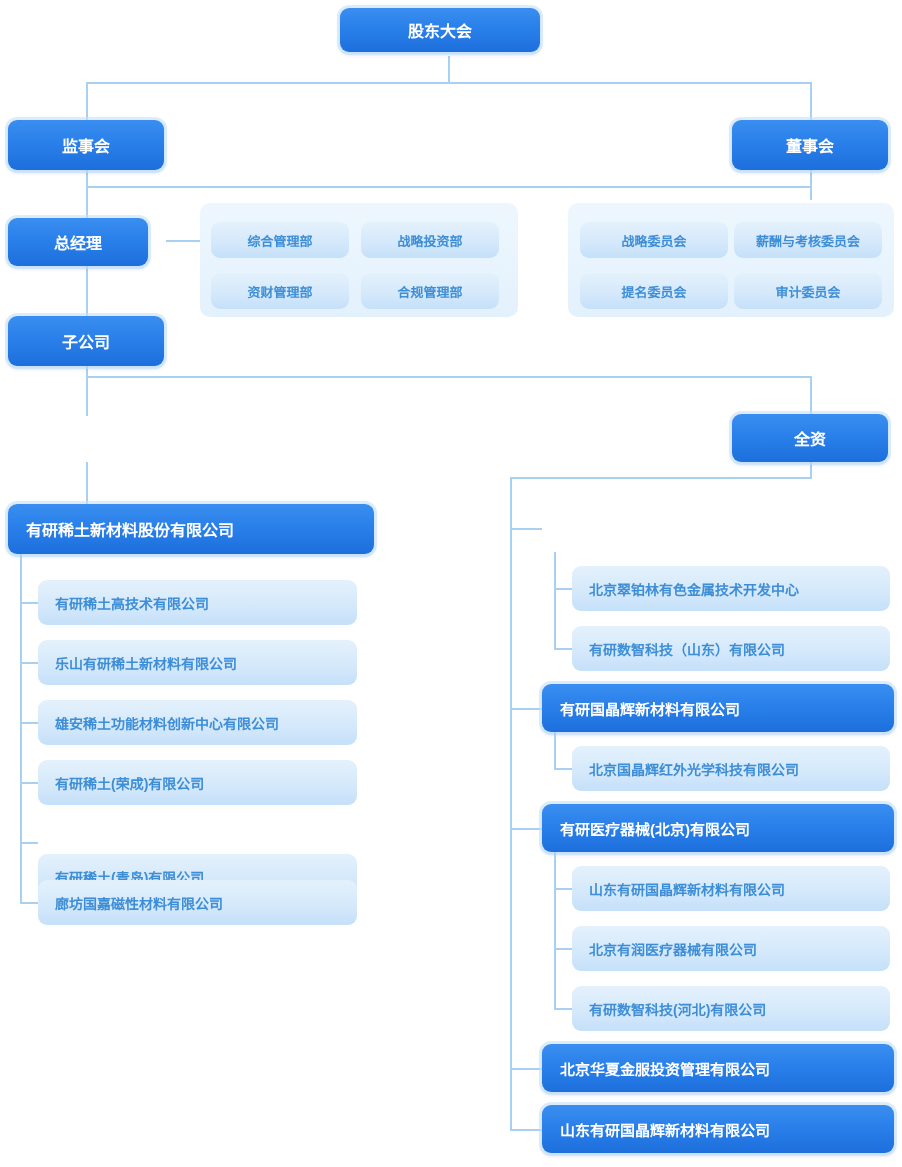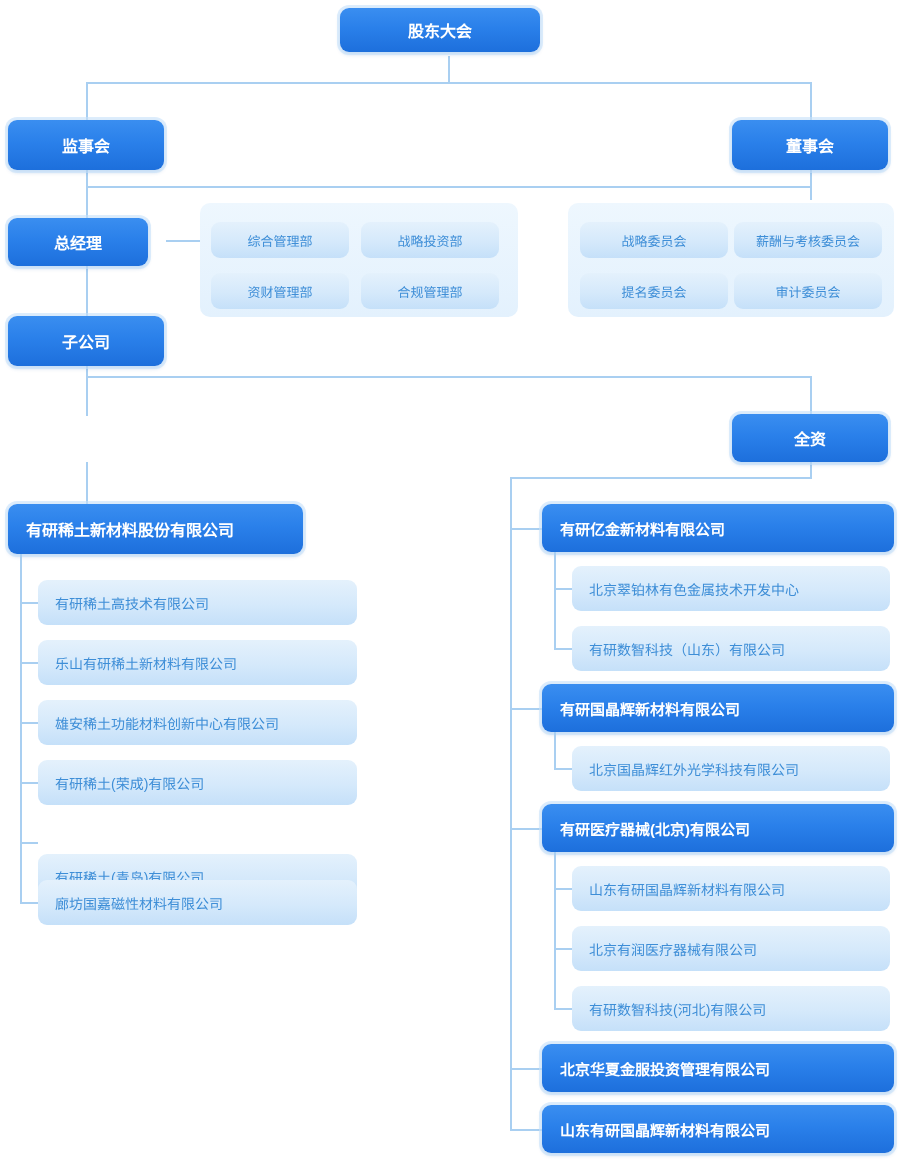--- a/index.html
+++ b/index.html
@@ -54,20 +54,21 @@
     position: absolute;
     box-sizing: border-box;
     border-radius: 9px;
     background: linear-gradient(180deg, #e4f1fc 0%, #d5e9fb 55%, #c5e0f9 100%);
     color: #3e8ed7;
     display: flex;
     align-items: center;
     justify-content: flex-start;
     padding-left: 17px;
     white-space: nowrap;
+    font-weight: bold;
   }
   .leaf.center {
     justify-content: center;
     padding-left: 0;
   }
 
   
   .panel {
     position: absolute;
     box-sizing: border-box;
@@ -160,21 +161,21 @@
   <div class="leaf center t13" style="left:734px; top:222px; width:148px; height:36px;">
     <span>薪酬与考核委员会</span>
   </div>
   <div class="leaf center t13" style="left:580px; top:273px; width:148px; height:36px;">
     <span>提名委员会</span>
   </div>
   <div class="leaf center t13" style="left:734px; top:273px; width:148px; height:36px;">
     <span>审计委员会</span>
   </div>
 
-  <div class="node lead t16" style="left:8px; top:504px; width:295px; height:50px;">
+  <div class="node lead t16" style="left:8px; top:504px; width:366px; height:50px;">
     <span>有研稀土新材料股份有限公司</span>
   </div>
 
   <div class="ln v" style="left:20px; top:554px; height:349px;"></div>
 
   <div class="ln h" style="left:20px; top:602px; width:18px;"></div>
   <div class="ln h" style="left:20px; top:662px; width:18px;"></div>
   <div class="ln h" style="left:20px; top:722px; width:18px;"></div>
   <div class="ln h" style="left:20px; top:782px; width:18px;"></div>
   <div class="ln h" style="left:20px; top:842px; width:18px;"></div>
@@ -198,23 +199,20 @@
   <div class="leaf t14" style="left:38px; top:880px; width:319px; height:45px;">
     <span>廊坊国嘉磁性材料有限公司</span>
   </div>
 
   <div class="ln h" style="left:510px; top:528px; width:32px;"></div>
   <div class="ln h" style="left:510px; top:708px; width:32px;"></div>
   <div class="ln h" style="left:510px; top:828px; width:32px;"></div>
   <div class="ln h" style="left:510px; top:1068px; width:32px;"></div>
   <div class="ln h" style="left:510px; top:1129px; width:32px;"></div>
 
-  <div class="node lead t15" style="left:542px; top:504px; width:352px; height:48px;">
-    <span>有研亿金新材料有限公司</span>
-  </div>
   <div class="ln v" style="left:554px; top:552px; height:96px;"></div>
   <div class="ln h" style="left:554px; top:588px; width:18px;"></div>
   <div class="ln h" style="left:554px; top:648px; width:18px;"></div>
   <div class="leaf t14" style="left:572px; top:566px; width:318px; height:45px;">
     <span>北京翠铂林有色金属技术开发中心</span>
   </div>
   <div class="leaf t14" style="left:572px; top:626px; width:318px; height:45px;">
     <span>有研数智科技（山东）有限公司</span>
   </div>
 

